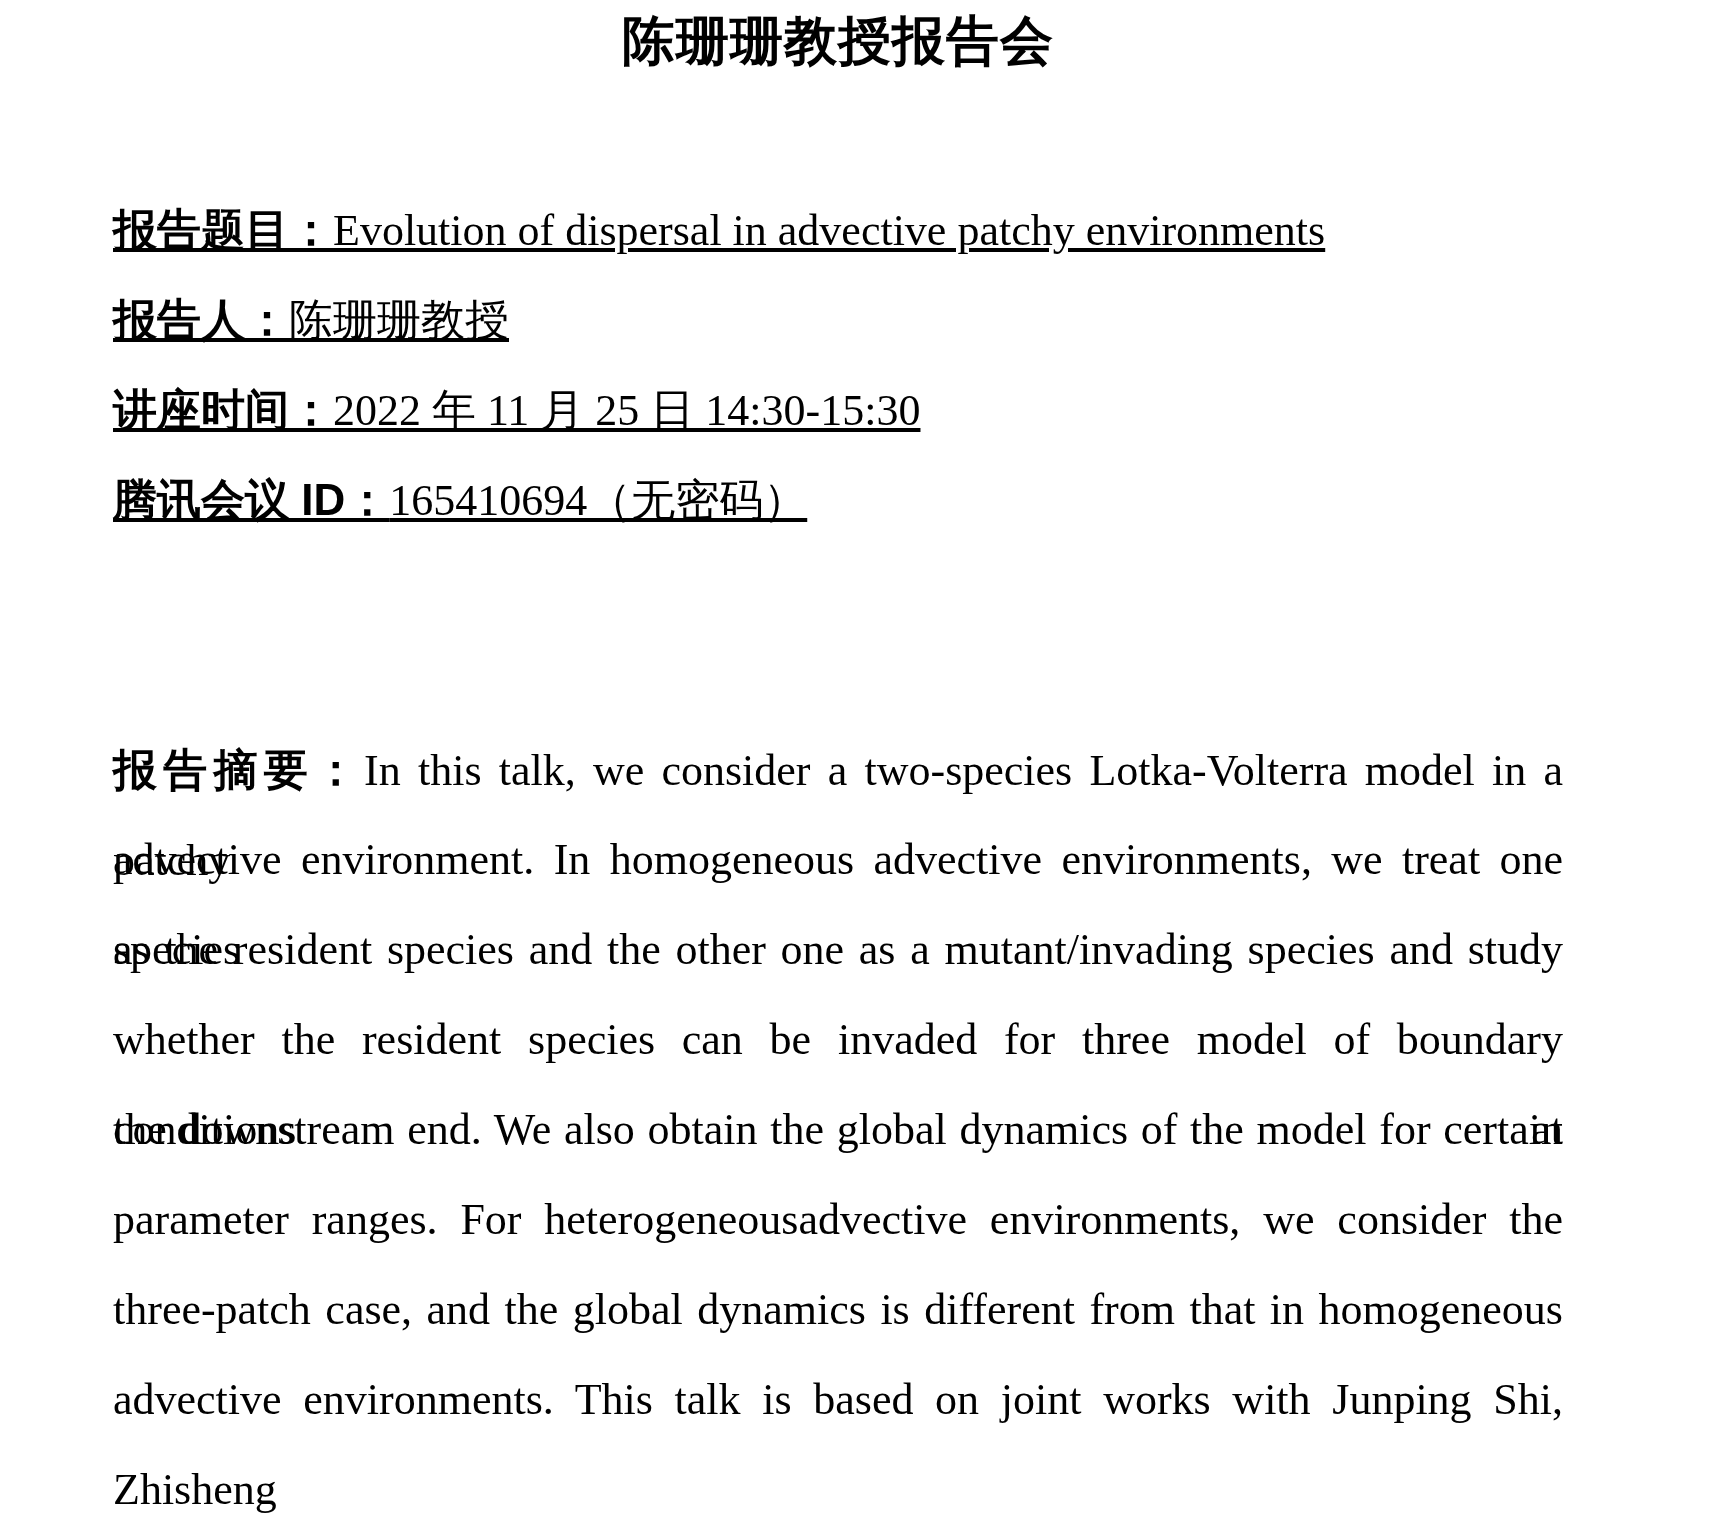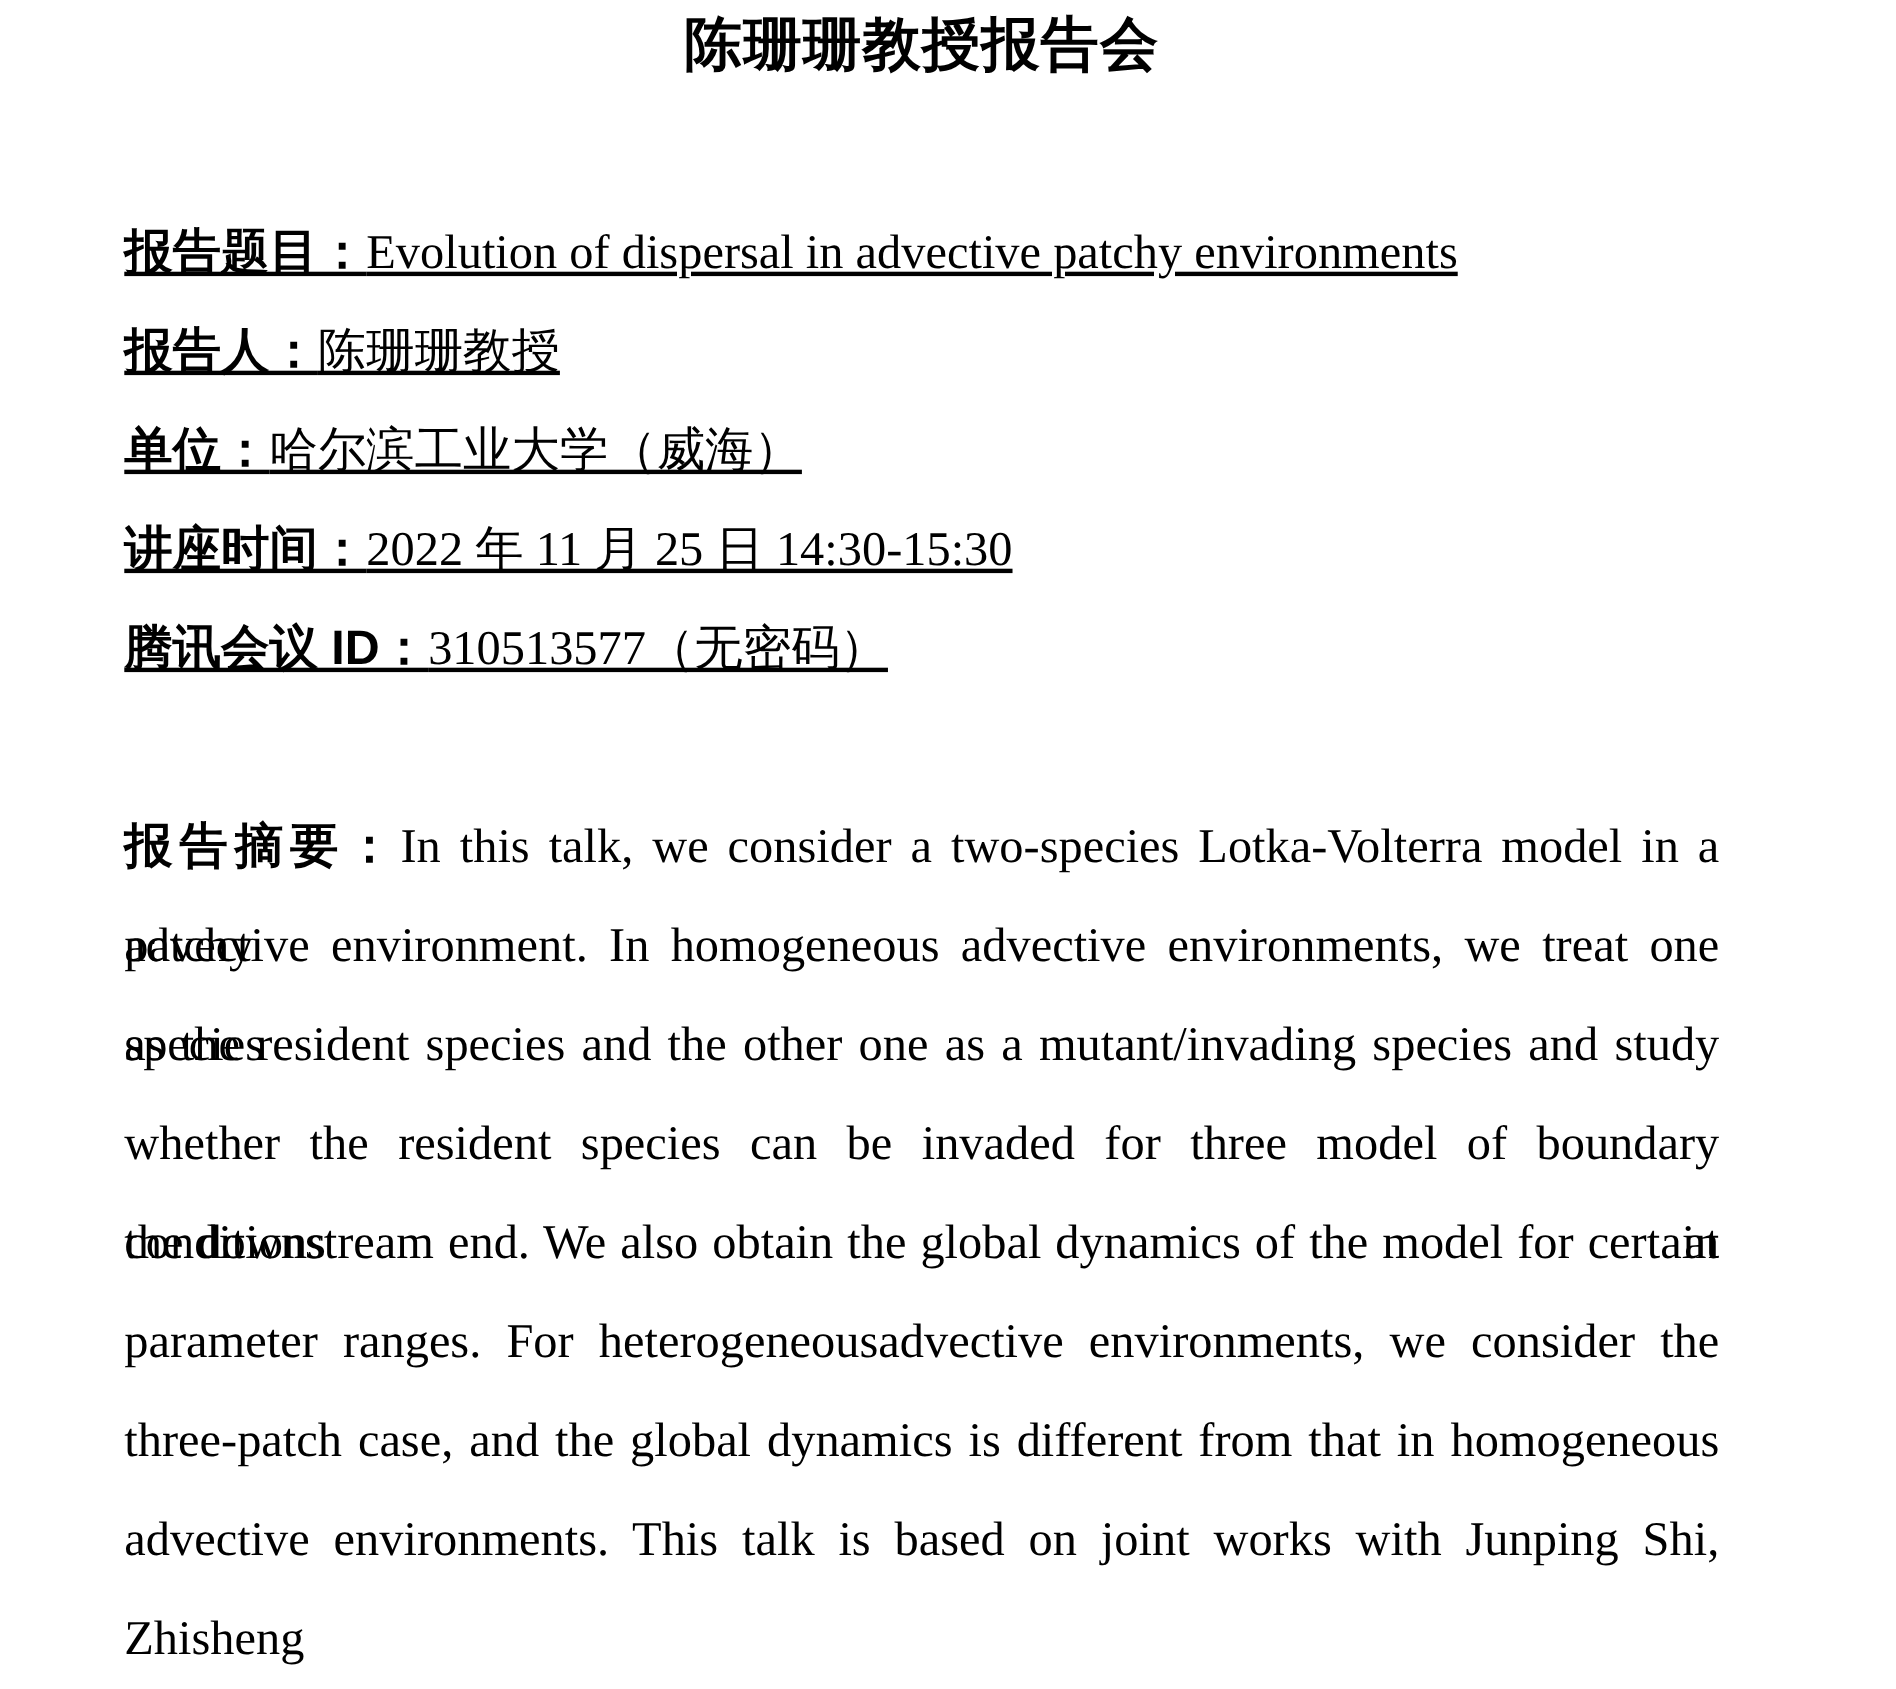--- a/index.html
+++ b/index.html
@@ -77,27 +77,24 @@
   <h1 class="doc-title">陈珊珊教授报告会</h1>
 
   <div class="meta-block">
     <div class="meta-line">
       <span class="meta-label">报告题目：</span><span class="meta-value">Evolution of dispersal in advective patchy environments</span>
     </div>
     <div class="meta-line">
       <span class="meta-label">报告人：</span><span class="meta-value">陈珊珊教授</span>
     </div>
     <div class="meta-line">
-      <span class="meta-label">单位：</span><span class="meta-value">哈尔滨工业大学（威海）</span>
-    </div>
-    <div class="meta-line">
       <span class="meta-label">讲座时间：</span><span class="meta-value">2022 年 11 月 25 日 14:30-15:30</span>
     </div>
     <div class="meta-line">
-      <span class="meta-label">腾讯会议 ID：</span><span class="meta-value">310513577（无密码）</span>
+      <span class="meta-label">腾讯会议 ID：</span><span class="meta-value">165410694（无密码）</span>
     </div>
   </div>
 
   <div class="abstract-block">
     <div class="abs-line">
       <span class="abs-label">报告摘要：</span><span>In this talk, we consider a two-species Lotka-Volterra model in a patchy</span>
     </div>
     <div class="abs-line">
       <span>advective environment. In homogeneous advective environments, we treat one species</span>
     </div>

